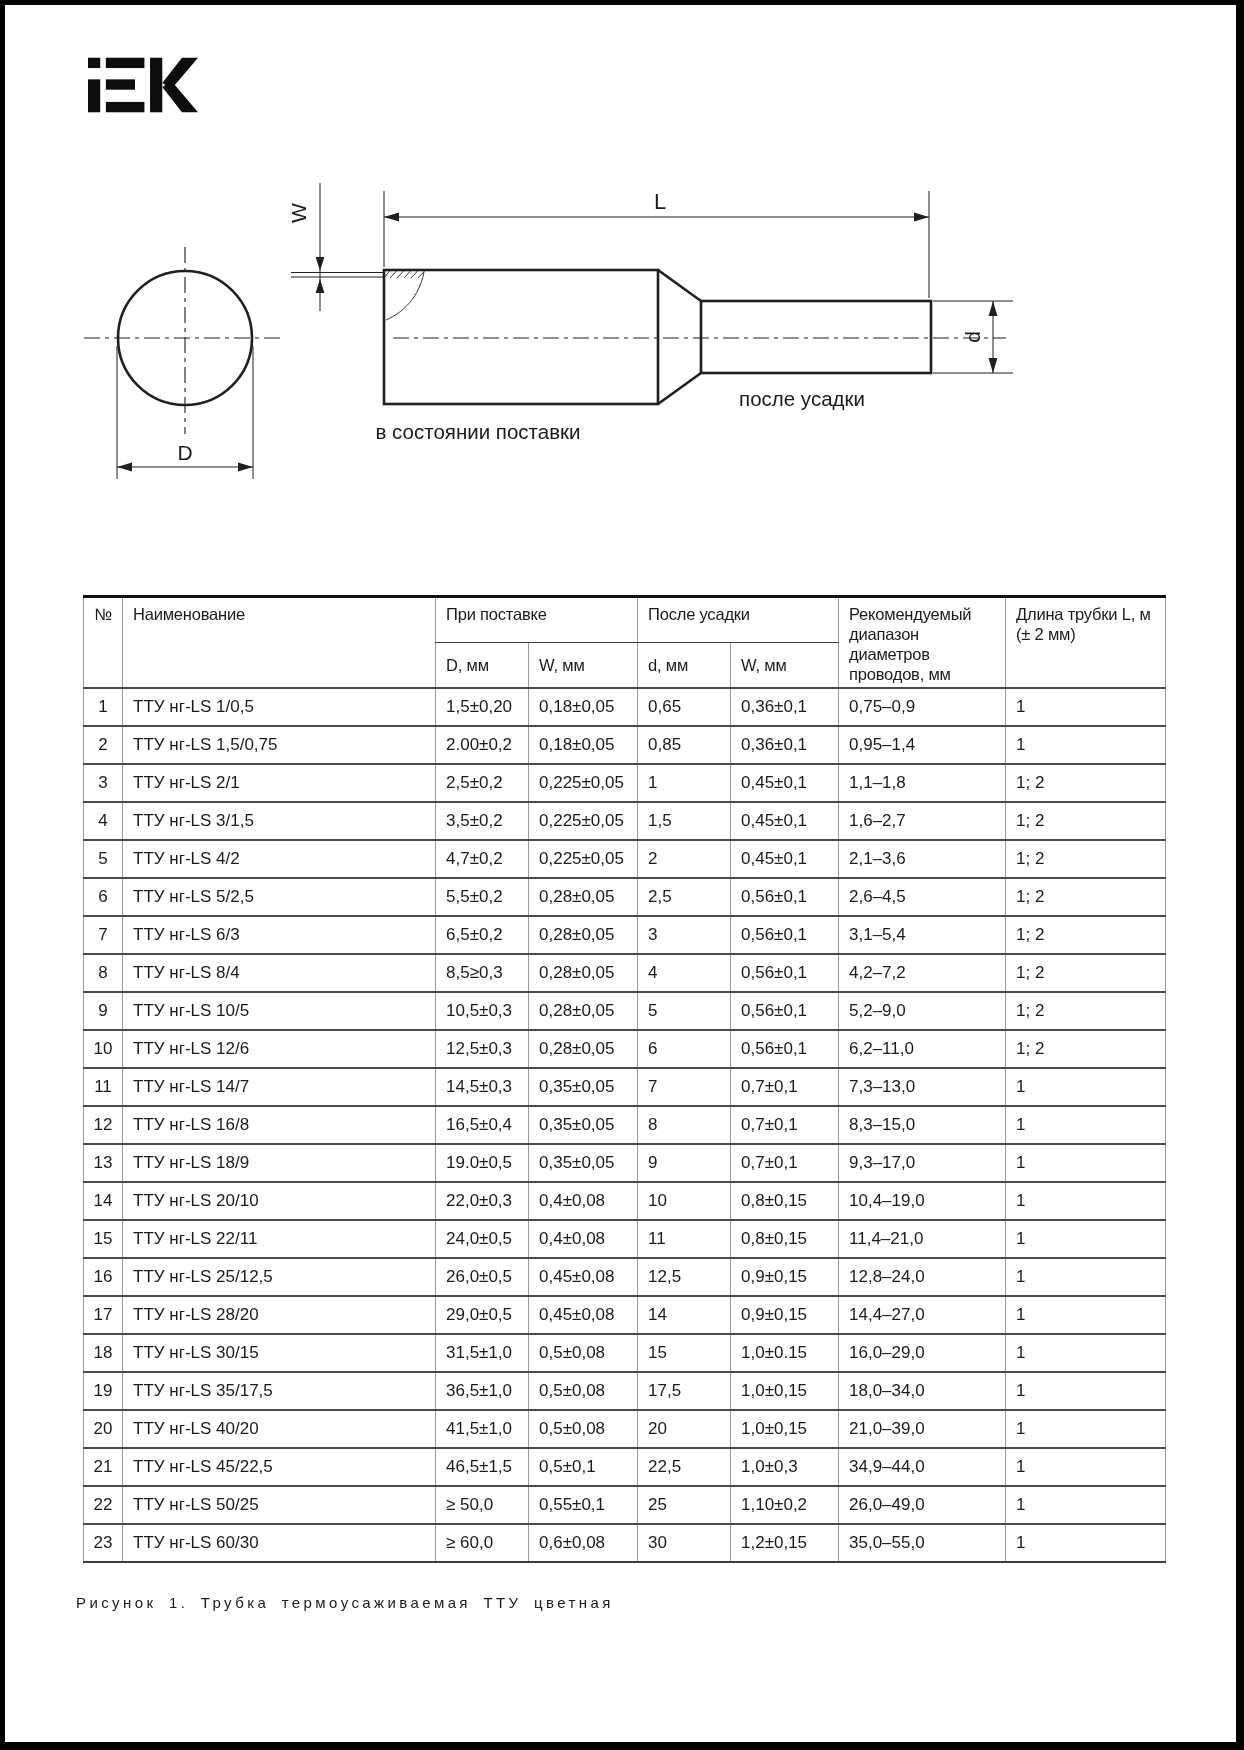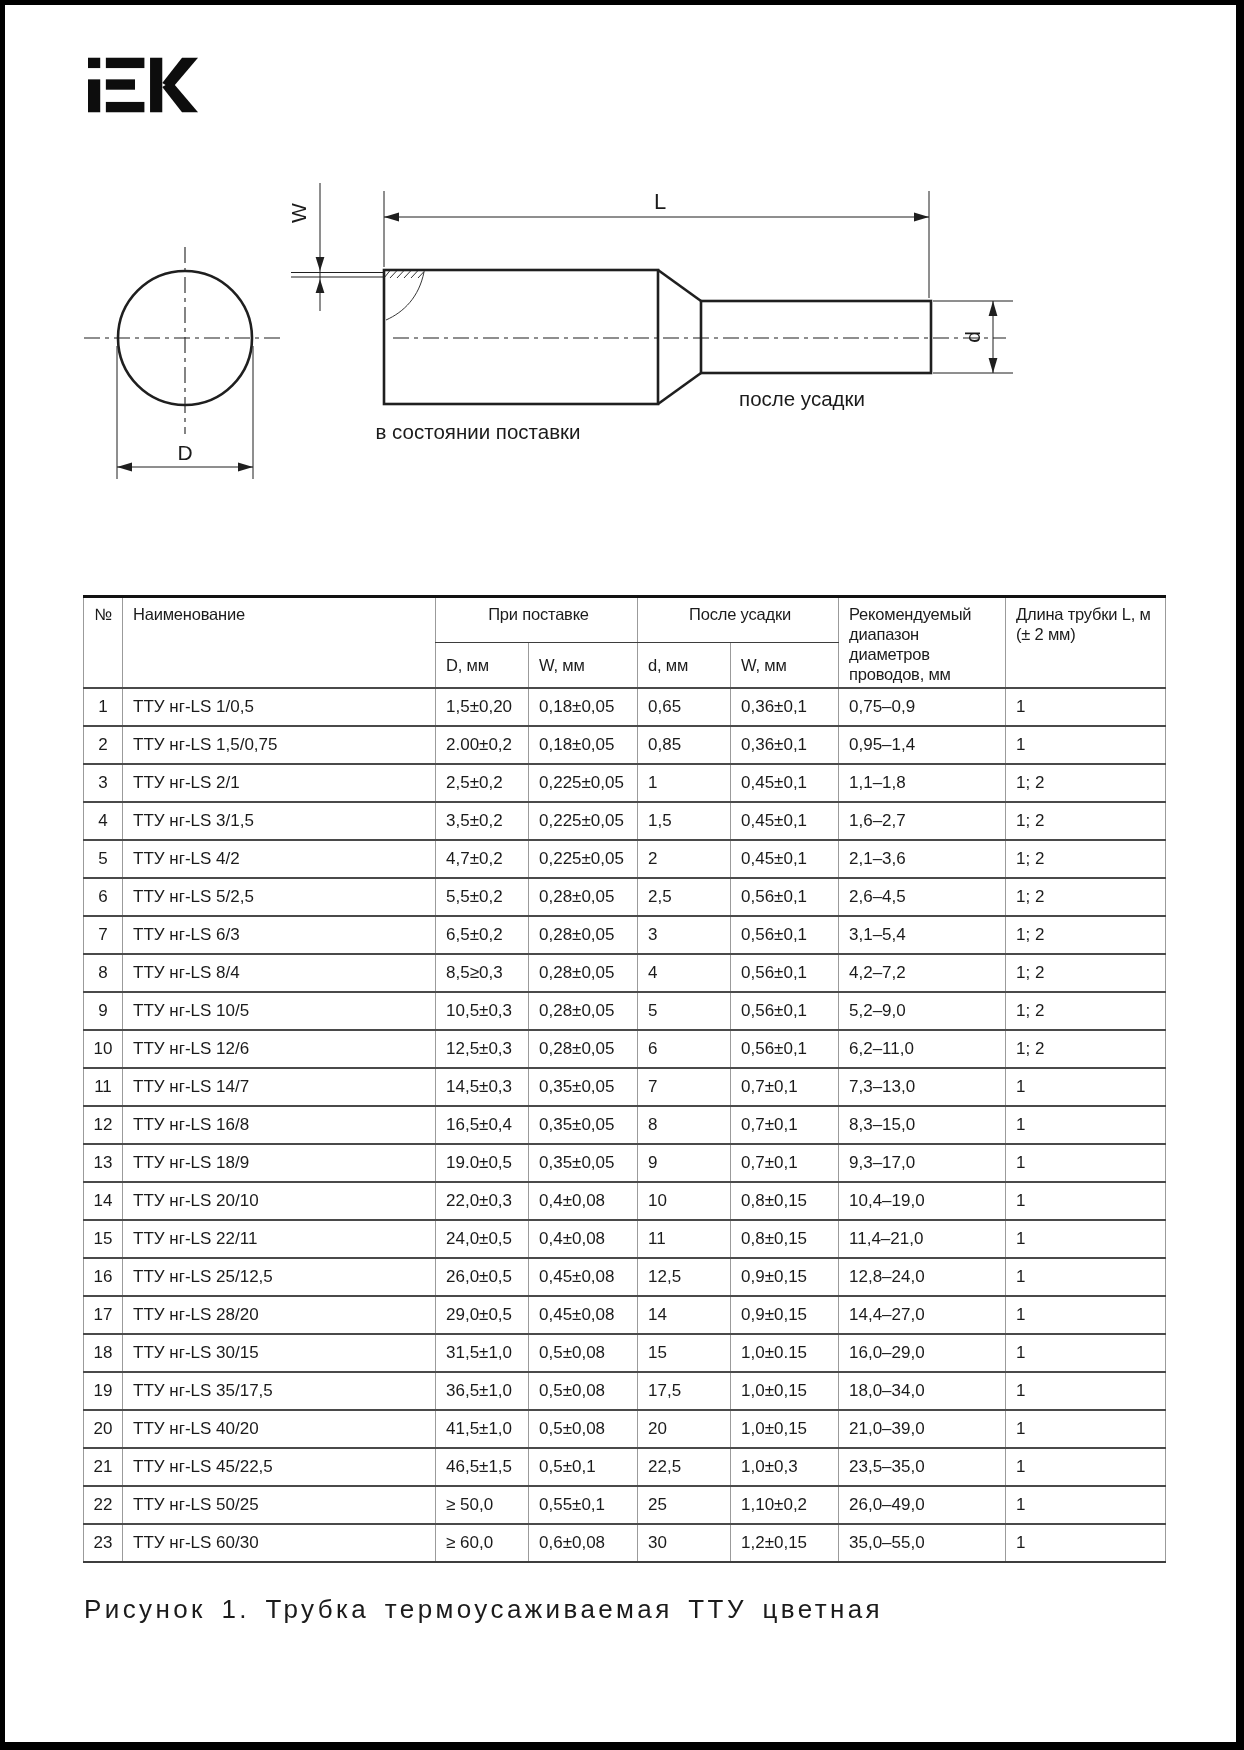--- a/index.html
+++ b/index.html
@@ -30,34 +30,33 @@
     font-weight:normal;overflow:hidden;
   }
   table.spec thead th{
     text-align:left;vertical-align:top;
     padding:6px 6px 2px 10px;line-height:1.22;
     font-size:16.5px;letter-spacing:-0.2px;
   }
   table.spec thead tr.group-row{height:41px;}
   table.spec thead tr.sub-row{height:40px;}
   table.spec thead tr.sub-row th{vertical-align:middle;padding-top:0;padding-bottom:0;}
-  table.spec thead th.span-col{border-bottom:1.5px solid #3d3d3d;text-align:center;}
+  table.spec thead th.span-col{border-bottom:1.5px solid #3d3d3d;}
   table.spec thead th.num-h{text-align:center;padding-left:2px;padding-right:2px;}
   table.spec tbody tr{height:38px;}
   table.spec tbody td{
     border-top:2px solid #4a4a4a;vertical-align:middle;
     padding:0 6px 0 10px;white-space:nowrap;
   }
   table.spec tbody td.num{text-align:center;padding:0 2px;}
   table.spec tbody td.name{}
   .figure-caption{
     position:absolute;left:76px;top:1594px;
-    font-size:26px;letter-spacing:3.4px;word-spacing:5px;color:#1b1b1b;
+    font-size:15px;letter-spacing:3.4px;word-spacing:5px;color:#1b1b1b;
     white-space:nowrap;
-    margin-left:8px;
   }
 </style>
 </head>
 <body>
 
 <div class="sheet">
 
   <div class="page-frame"></div>
 
   <svg class="logo-svg" width="110" height="58" viewBox="0 0 117 58" fill="#0d0d0d">
@@ -379,21 +378,21 @@
           <td>21,0–39,0</td>
           <td>1</td>
         </tr>
         <tr>
           <td class="num">21</td>
           <td class="name">ТТУ нг-LS 45/22,5</td>
           <td>46,5±1,5</td>
           <td>0,5±0,1</td>
           <td>22,5</td>
           <td>1,0±0,3</td>
-          <td>23,5–35,0</td>
+          <td>34,9–44,0</td>
           <td>1</td>
         </tr>
         <tr>
           <td class="num">22</td>
           <td class="name">ТТУ нг-LS 50/25</td>
           <td>≥ 50,0</td>
           <td>0,55±0,1</td>
           <td>25</td>
           <td>1,10±0,2</td>
           <td>26,0–49,0</td>

